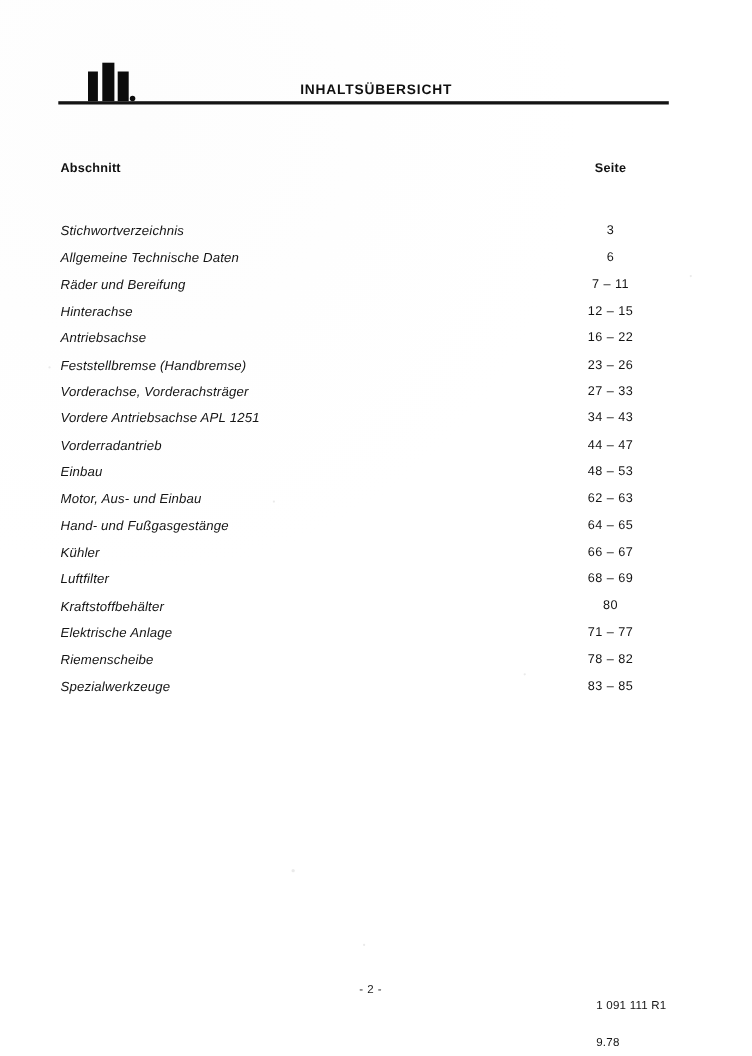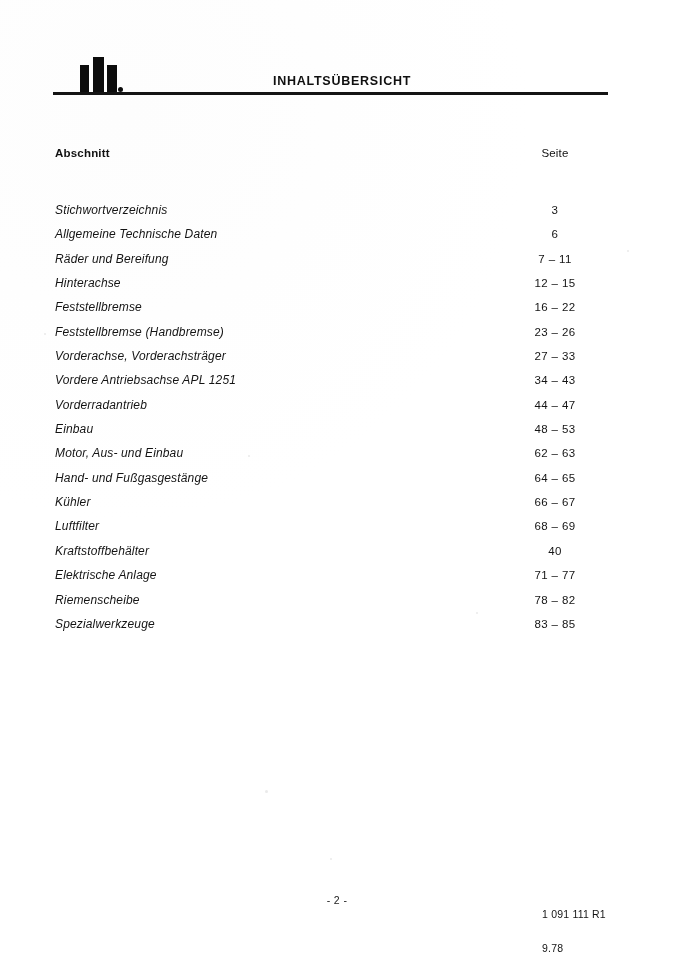--- a/index.html
+++ b/index.html
@@ -104,21 +104,21 @@
     font-weight: bold;
     letter-spacing: .2px;
   }
   .head-seite {
     position: absolute;
     left: 505px;
     top: 0;
     width: 100px;
     text-align: center;
     font-size: 11.5px;
-    font-weight: normal;
+    font-weight: bold;
     letter-spacing: .2px;
   }
 
   
   .toc {
     position: absolute;
     left: 0;
     top: 203px;
     width: 684px;
   }
@@ -219,21 +219,21 @@
       </div>
       <div class="toc-row">
         <div class="toc-label">Räder und Bereifung</div>
         <div class="toc-pages">7 – 11</div>
       </div>
       <div class="toc-row">
         <div class="toc-label">Hinterachse</div>
         <div class="toc-pages">12 – 15</div>
       </div>
       <div class="toc-row">
-        <div class="toc-label">Feststellbremse</div>
+        <div class="toc-label">Antriebsachse</div>
         <div class="toc-pages">16 – 22</div>
       </div>
       <div class="toc-row">
         <div class="toc-label">Feststellbremse (Handbremse)</div>
         <div class="toc-pages">23 – 26</div>
       </div>
       <div class="toc-row">
         <div class="toc-label">Vorderachse, Vorderachsträger</div>
         <div class="toc-pages">27 – 33</div>
       </div>
@@ -260,21 +260,21 @@
       <div class="toc-row">
         <div class="toc-label">Kühler</div>
         <div class="toc-pages">66 – 67</div>
       </div>
       <div class="toc-row">
         <div class="toc-label">Luftfilter</div>
         <div class="toc-pages">68 – 69</div>
       </div>
       <div class="toc-row">
         <div class="toc-label">Kraftstoffbehälter</div>
-        <div class="toc-pages">40</div>
+        <div class="toc-pages">80</div>
       </div>
       <div class="toc-row">
         <div class="toc-label">Elektrische Anlage</div>
         <div class="toc-pages">71 – 77</div>
       </div>
       <div class="toc-row">
         <div class="toc-label">Riemenscheibe</div>
         <div class="toc-pages">78 – 82</div>
       </div>
       <div class="toc-row">

